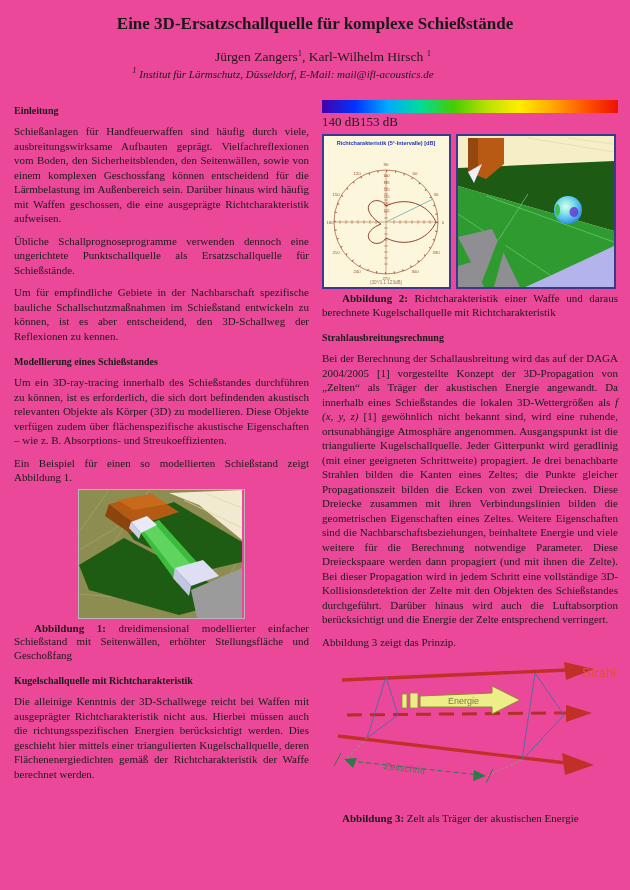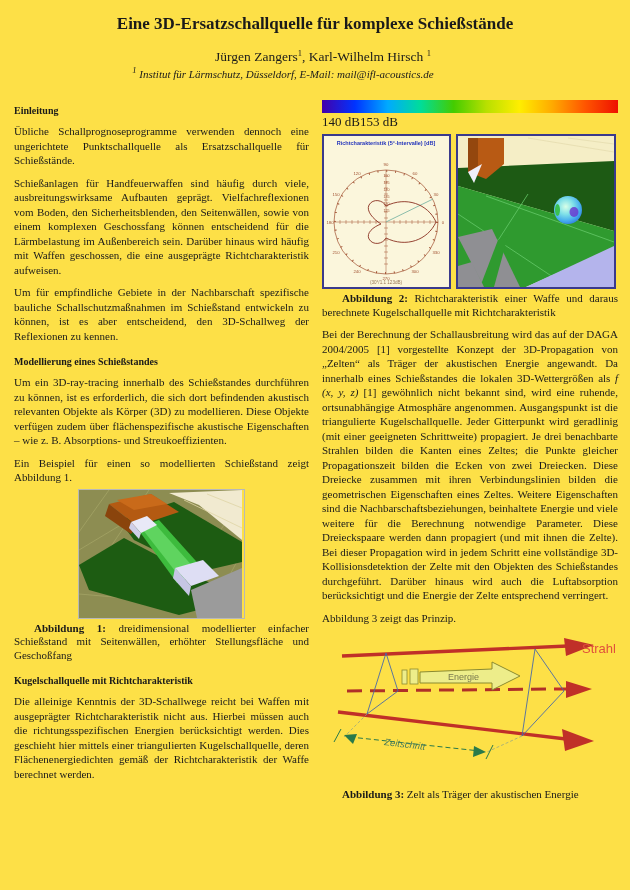--- a/index.html
+++ b/index.html
@@ -1,16 +1,16 @@
 <!DOCTYPE html>
 <html><head>
 <meta charset="utf-8">
 <style>
   html,body{margin:0;padding:0;background:#e8e8e8;}
-  .page{position:relative;width:630px;height:890px;background:#fde047;overflow:hidden;
+  .page{position:relative;width:630px;height:890px;background:#ec4899;overflow:hidden;
         font-family:"Liberation Serif",serif;color:#1a1a1a;}
   .title{position:absolute;top:14px;left:0;width:630px;text-align:center;
          font-size:17px;font-weight:bold;}
   .authors{position:absolute;top:49px;left:8px;width:630px;text-align:center;font-size:13.5px;}
   .affil{position:absolute;top:68px;left:0;width:566px;text-align:center;
          font-size:11px;font-style:italic;}
   sup{font-size:8.5px;vertical-align:super;line-height:0;}
   .col{position:absolute;top:98px;}
   .col-left{left:14px;width:295px;}
   .col-right{left:322px;width:296px;}
@@ -34,22 +34,22 @@
 <body>
 
 <div class="page">
 
   <div class="title">Eine 3D-Ersatzschallquelle für komplexe Schießstände</div>
   <div class="authors"><span>Jürgen Zangers</span><sup>1</sup><span>, Karl-Wilhelm Hirsch </span><sup>1</sup></div>
   <div class="affil"><sup>1</sup><span> Institut für Lärmschutz, Düsseldorf,  E-Mail: mail@ifl-acoustics.de</span></div>
 
   <div class="col col-left">
     <h2>Einleitung</h2>
+    <p class="body">Schießanlagen für Handfeuerwaffen sind häufig durch viele, ausbreitungswirksame Aufbauten geprägt. Vielfachreflexionen vom Boden, den Sicherheitsblenden, den Seitenwällen, sowie von einem komplexen Geschossfang können entscheidend für die Lärmbelastung im Außenbereich sein. Darüber hinaus wird häufig mit Waffen geschossen, die eine ausgeprägte Richtcharakteristik aufweisen.</p>
     <p class="body">Übliche Schallprognoseprogramme verwenden dennoch eine ungerichtete Punktschallquelle als Ersatzschallquelle für Schießstände.</p>
-    <p class="body">Schießanlagen für Handfeuerwaffen sind häufig durch viele, ausbreitungswirksame Aufbauten geprägt. Vielfachreflexionen vom Boden, den Sicherheitsblenden, den Seitenwällen, sowie von einem komplexen Geschossfang können entscheidend für die Lärmbelastung im Außenbereich sein. Darüber hinaus wird häufig mit Waffen geschossen, die eine ausgeprägte Richtcharakteristik aufweisen.</p>
     <p class="body">Um für empfindliche Gebiete in der Nachbarschaft spezifische bauliche Schallschutzmaßnahmen im Schießstand entwickeln zu können, ist es aber entscheidend, den 3D-Schallweg der Reflexionen zu kennen.</p>
 
     <h2>Modellierung eines Schießstandes</h2>
     <p class="body">Um ein 3D-ray-tracing innerhalb des Schießstandes durchführen zu können, ist es erforderlich, die sich dort befindenden akustisch relevanten Objekte als Körper (3D) zu modellieren. Diese Objekte verfügen zudem über flächenspezifische akustische Eigenschaften – wie z. B. Absorptions- und Streukoeffizienten.</p>
     <p class="body" style="margin-bottom:4px;">Ein Beispiel für einen so modellierten Schießstand zeigt Abbildung 1.</p>
 
     <div class="fig1wrap">
       <svg width="163" height="128" viewBox="0 0 163 128">
         <rect x="0" y="0" width="163" height="128" fill="#8d8d52"></rect>
         <g stroke="#a3a366" stroke-width="0.8">
@@ -161,20 +161,21 @@
           <polygon points="10,2 20,2 20,30 10,36" fill="#94470e"></polygon>
           <polygon points="10,36 24,28 16,47" fill="#efeffb"></polygon>
           <circle cx="110" cy="74" r="14" fill="url(#sphGrad)"></circle>
           <ellipse cx="99.5" cy="74" rx="2.5" ry="6" fill="#3ac050"></ellipse>
           <ellipse cx="116" cy="76" rx="4.5" ry="5" fill="#6a3ad0" opacity="0.85"></ellipse>
         </svg>
       </div>
     </div>
     <div class="caption"><b>Abbildung 2:</b><span> Richtcharakteristik einer Waffe und daraus berechnete Kugelschallquelle mit Richtcharakteristik</span></div>
 
+    <h2>Strahlausbreitungsrechnung</h2>
     <p class="body"><span>Bei der  Berechnung der Schallausbreitung wird das auf der DAGA 2004/2005 [1] vorgestellte Konzept der 3D-Propagation von „Zelten“ als Träger der akustischen Energie angewandt. Da innerhalb eines Schießstandes die lokalen 3D-Wettergrößen als </span><span class="formula">f (x, y, z)</span><span> [1] gewöhnlich nicht bekannt sind, wird eine ruhende, ortsunabhängige Atmosphäre angenommen. Ausgangspunkt ist die triangulierte Kugelschallquelle. Jeder Gitterpunkt wird geradlinig (mit einer geeigneten Schrittweite) propagiert. Je drei benachbarte Strahlen bilden die Kanten eines Zeltes; die Punkte gleicher Propagationszeit bilden die Ecken von zwei Dreiecken. Diese Dreiecke zusammen mit ihren Verbindungslinien bilden die geometrischen Eigenschaften eines Zeltes. Weitere Eigenschaften sind die Nachbarschaftsbeziehungen, beinhaltete Energie und viele weitere für die Berechnung notwendige Parameter. Diese Dreieckspaare werden dann propagiert (und mit ihnen die Zelte). Bei dieser Propagation wird in jedem Schritt eine vollständige 3D-Kollisionsdetektion der Zelte mit den Objekten des Schießstandes durchgeführt. Darüber hinaus wird auch die Luftabsorption berücksichtigt und die Energie der Zelte entsprechend verringert.</span></p>
     <p class="body">Abbildung 3 zeigt das Prinzip.</p>
 
     <div class="fig3wrap">
       <svg width="300" height="148" viewBox="0 0 300 148" font-family="Liberation Sans, sans-serif">
 
         <g>
           <line x1="20" y1="19" x2="246" y2="9" stroke="#c03028" stroke-width="3.4"></line>
           <polygon points="242,1 272,8 244,19" fill="#c03028"></polygon>
         </g>

